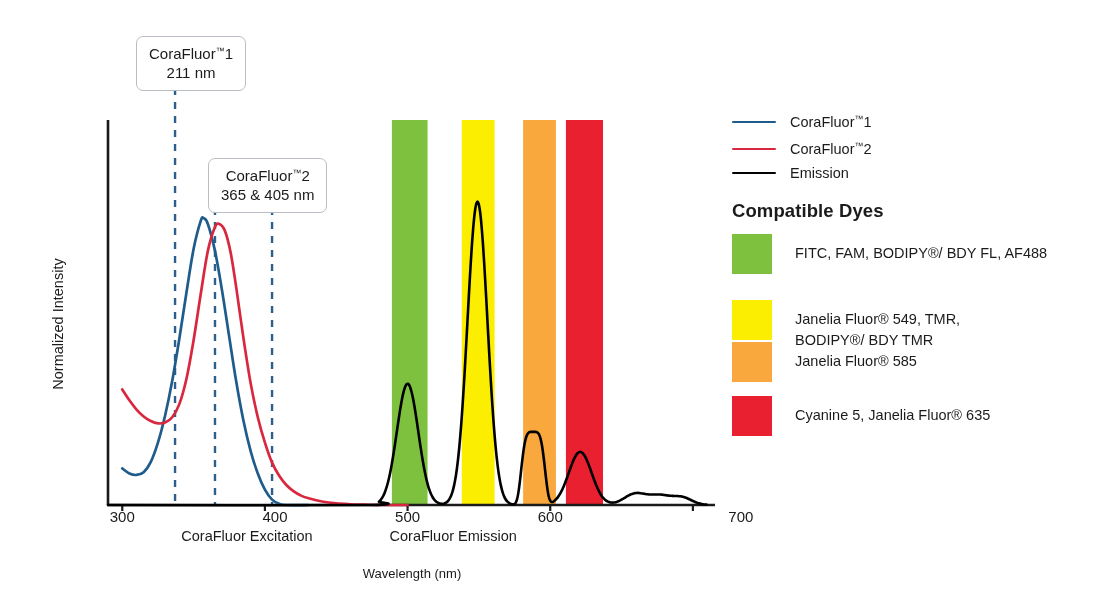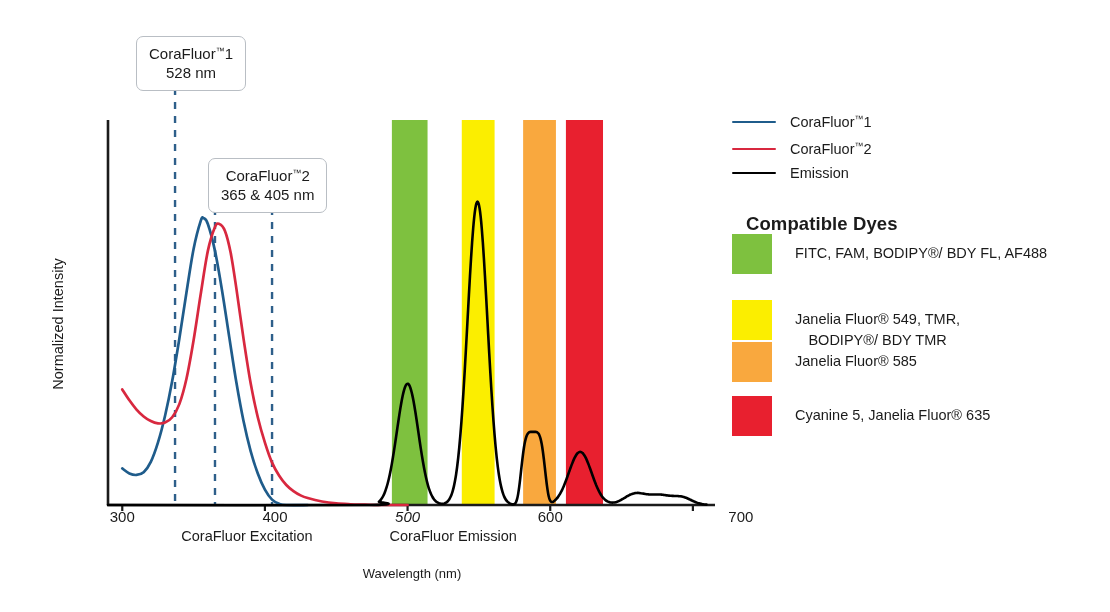--- a/index.html
+++ b/index.html
@@ -95,44 +95,42 @@
   }
   .series-label {
     font-size: 14.5px;
     color: #1b1b1b;
     white-space: nowrap;
   }
   .series-label .sup { font-size: 9px; vertical-align: 0.55em; }
 
   #dyes-title {
     position: absolute;
-    left: 16px; top: 200px;
+    left: 2px; top: 200px;
     font-size: 18.5px;
     color: #1b1b1b;
     font-weight: 600;
     letter-spacing: 0.1px;
-    margin-top: 13px;
   }
   .dye-row {
     position: absolute;
     display: flex;
     align-items: flex-start;
     gap: 23px;
   }
   .dye-swatch {
     width: 40px; height: 40px;
     flex: none;
   }
   .dye-label {
     font-size: 14.5px;
     color: #1b1b1b;
     line-height: 1.42;
     padding-top: 9px;
     white-space: pre-line;
-    text-align: center;
   }
 </style>
 </head>
 <body>
 
 <div id="root">
 
   <div id="plot">
     <svg id="chart-svg" width="730" height="612">
         <rect x="391.8815165876777" y="120" width="35.66350710900474" height="385" fill="#7ec13f"></rect>
@@ -150,32 +148,32 @@
         <line x1="550.2274881516587" y1="505" x2="550.2274881516587" y2="511" stroke="#1b1b1b" stroke-width="2.2"></line>
         <line x1="692.8815165876778" y1="505" x2="692.8815165876778" y2="511" stroke="#1b1b1b" stroke-width="2.2"></line>
         <path d="M 122.27 468.43 C 123.45 469.26, 127.02 472.34, 129.40 473.43 C 131.78 474.52, 134.15 475.16, 136.53 474.97 C 138.91 474.78, 141.29 474.46, 143.66 472.27 C 146.04 470.09, 148.42 466.82, 150.80 461.88 C 153.17 456.94, 155.55 450.33, 157.93 442.63 C 160.31 434.93, 162.68 425.95, 165.06 415.68 C 167.44 405.41, 169.82 393.86, 172.19 381.03 C 174.57 368.20, 176.95 353.44, 179.33 338.68 C 181.70 323.92, 184.08 307.43, 186.46 292.48 C 188.84 277.53, 191.21 260.91, 193.59 248.97 C 195.97 237.04, 199.06 226.00, 200.73 220.87 C 202.39 215.74, 202.39 217.66, 203.58 218.18 C 204.77 218.69, 205.96 218.50, 207.86 223.95 C 209.76 229.40, 212.61 239.73, 214.99 250.90 C 217.37 262.06, 219.75 276.57, 222.12 290.94 C 224.50 305.31, 226.88 321.87, 229.26 337.14 C 231.63 352.41, 234.01 368.58, 236.39 382.57 C 238.77 396.56, 241.14 409.65, 243.52 421.07 C 245.90 432.49, 248.28 442.37, 250.65 451.10 C 253.03 459.83, 255.41 467.01, 257.79 473.43 C 260.16 479.85, 262.54 485.24, 264.92 489.60 C 267.30 493.96, 269.67 497.24, 272.05 499.61 C 274.43 501.98, 276.81 502.95, 279.18 503.85 C 281.56 504.74, 281.56 504.81, 286.32 505.00 C 291.07 505.19, 304.15 505.00, 307.72 505.00" fill="none" stroke="#1f5c8b" stroke-width="2.7" stroke-linejoin="round" stroke-linecap="round"></path>
         <path d="M 122.27 389.50 C 123.45 391.30, 127.02 396.94, 129.40 400.28 C 131.78 403.62, 134.15 406.82, 136.53 409.52 C 138.91 412.21, 141.29 414.52, 143.66 416.45 C 146.04 418.38, 148.42 419.91, 150.80 421.07 C 153.17 422.23, 155.55 423.12, 157.93 423.38 C 160.31 423.64, 162.68 423.64, 165.06 422.61 C 167.44 421.58, 169.82 420.30, 172.19 417.22 C 174.57 414.14, 176.95 410.55, 179.33 404.13 C 181.70 397.71, 184.08 389.37, 186.46 378.72 C 188.84 368.07, 191.21 354.34, 193.59 340.22 C 195.97 326.10, 198.35 308.91, 200.73 294.02 C 203.10 279.13, 205.48 262.06, 207.86 250.90 C 210.24 239.73, 213.09 231.52, 214.99 227.03 C 216.89 222.54, 217.61 223.31, 219.27 223.95 C 220.93 224.59, 223.07 226.07, 224.98 230.88 C 226.88 235.69, 228.78 243.20, 230.68 252.82 C 232.58 262.45, 234.25 274.32, 236.39 288.63 C 238.53 302.94, 241.14 322.89, 243.52 338.68 C 245.90 354.47, 248.28 370.25, 250.65 383.34 C 253.03 396.43, 255.41 407.34, 257.79 417.22 C 260.16 427.10, 262.54 435.06, 264.92 442.63 C 267.30 450.20, 269.67 457.13, 272.05 462.65 C 274.43 468.17, 276.81 472.02, 279.18 475.74 C 281.56 479.46, 283.94 482.41, 286.32 484.98 C 288.70 487.55, 291.07 489.41, 293.45 491.14 C 295.83 492.87, 298.21 494.22, 300.58 495.38 C 302.96 496.53, 304.15 497.04, 307.72 498.07 C 311.28 499.10, 317.23 500.64, 321.98 501.54 C 326.74 502.43, 331.49 503.01, 336.25 503.46 C 341.00 503.91, 345.76 504.04, 350.51 504.23 C 355.27 504.42, 360.02 504.49, 364.78 504.62 C 369.53 504.74, 371.91 504.94, 379.04 505.00 C 386.18 505.06, 402.82 505.00, 407.57 505.00" fill="none" stroke="#d8283f" stroke-width="2.7" stroke-linejoin="round" stroke-linecap="round"></path>
         <path d="M 108.00 505.00 C 150.80 505.00, 319.60 505.58, 364.78 505.00 C 409.95 504.42, 376.49 502.29, 379.04 501.54 C 381.60 500.79, 379.76 500.89, 380.11 500.50 C 380.47 500.11, 380.83 499.69, 381.18 499.21 C 381.54 498.73, 381.90 498.21, 382.25 497.63 C 382.61 497.05, 382.97 496.41, 383.32 495.71 C 383.68 495.00, 384.04 494.24, 384.39 493.40 C 384.75 492.56, 385.11 491.66, 385.46 490.67 C 385.82 489.68, 386.18 488.62, 386.53 487.47 C 386.89 486.31, 387.25 485.08, 387.60 483.76 C 387.96 482.44, 388.32 481.03, 388.67 479.53 C 389.03 478.03, 389.39 476.44, 389.74 474.76 C 390.10 473.08, 390.45 471.31, 390.81 469.45 C 391.17 467.60, 391.52 465.65, 391.88 463.63 C 392.24 461.61, 392.59 459.50, 392.95 457.34 C 393.31 455.17, 393.66 452.92, 394.02 450.63 C 394.38 448.34, 394.73 445.98, 395.09 443.59 C 395.45 441.21, 395.80 438.77, 396.16 436.34 C 396.52 433.91, 396.87 431.43, 397.23 428.99 C 397.59 426.55, 397.94 424.09, 398.30 421.70 C 398.66 419.30, 399.01 416.91, 399.37 414.61 C 399.73 412.31, 400.08 410.04, 400.44 407.89 C 400.80 405.74, 401.15 403.66, 401.51 401.71 C 401.87 399.77, 402.22 397.92, 402.58 396.24 C 402.94 394.55, 403.29 392.99, 403.65 391.61 C 404.01 390.23, 404.36 389.00, 404.72 387.96 C 405.08 386.93, 405.43 386.06, 405.79 385.40 C 406.15 384.74, 406.50 384.26, 406.86 383.99 C 407.22 383.73, 407.57 383.66, 407.93 383.79 C 408.29 383.93, 408.64 384.27, 409.00 384.80 C 409.36 385.33, 409.71 386.07, 410.07 386.98 C 410.43 387.90, 410.78 389.01, 411.14 390.28 C 411.50 391.55, 411.85 393.01, 412.21 394.59 C 412.57 396.18, 412.92 397.94, 413.28 399.80 C 413.64 401.66, 413.99 403.68, 414.35 405.76 C 414.71 407.85, 415.06 410.06, 415.42 412.32 C 415.78 414.57, 416.13 416.93, 416.49 419.30 C 416.85 421.67, 417.20 424.11, 417.56 426.55 C 417.92 428.98, 418.27 431.45, 418.63 433.89 C 418.99 436.34, 419.34 438.79, 419.70 441.19 C 420.06 443.60, 420.41 445.99, 420.77 448.32 C 421.13 450.64, 421.48 452.93, 421.84 455.14 C 422.20 457.35, 422.55 459.51, 422.91 461.58 C 423.27 463.65, 423.62 465.66, 423.98 467.57 C 424.34 469.48, 424.69 471.31, 425.05 473.05 C 425.41 474.79, 425.76 476.44, 426.12 478.00 C 426.48 479.56, 426.83 481.03, 427.19 482.41 C 427.55 483.79, 427.90 485.08, 428.26 486.29 C 428.61 487.49, 428.97 488.61, 429.33 489.65 C 429.68 490.69, 430.04 491.65, 430.40 492.54 C 430.75 493.42, 431.11 494.23, 431.47 494.98 C 431.82 495.72, 432.18 496.40, 432.54 497.02 C 432.89 497.64, 433.25 498.19, 433.61 498.70 C 433.96 499.21, 434.32 499.66, 434.68 500.07 C 435.03 500.48, 435.39 500.84, 435.75 501.17 C 436.10 501.49, 436.46 501.78, 436.82 502.03 C 437.17 502.28, 437.53 502.50, 437.89 502.69 C 438.24 502.88, 438.60 503.04, 438.96 503.18 C 439.31 503.32, 439.67 503.43, 440.03 503.51 C 440.38 503.60, 440.74 503.66, 441.10 503.71 C 441.45 503.75, 441.81 503.77, 442.17 503.76 C 442.52 503.76, 442.88 503.73, 443.24 503.68 C 443.59 503.63, 443.95 503.55, 444.31 503.45 C 444.66 503.34, 445.02 503.21, 445.38 503.03 C 445.73 502.86, 446.09 502.66, 446.45 502.41 C 446.80 502.15, 447.16 501.87, 447.52 501.52 C 447.87 501.16, 448.23 500.77, 448.59 500.30 C 448.94 499.83, 449.30 499.30, 449.66 498.68 C 450.01 498.06, 450.37 497.37, 450.73 496.57 C 451.08 495.77, 451.44 494.88, 451.80 493.86 C 452.15 492.83, 452.51 491.71, 452.87 490.42 C 453.22 489.13, 453.58 487.73, 453.94 486.13 C 454.29 484.54, 454.65 482.80, 455.01 480.86 C 455.36 478.91, 455.72 476.80, 456.08 474.45 C 456.43 472.11, 456.79 469.58, 457.15 466.79 C 457.50 464.01, 457.86 461.01, 458.22 457.76 C 458.57 454.50, 458.93 451.00, 459.29 447.25 C 459.64 443.49, 460.00 439.47, 460.36 435.20 C 460.71 430.93, 461.07 426.39, 461.43 421.61 C 461.78 416.83, 462.14 411.78, 462.50 406.51 C 462.85 401.24, 463.21 395.71, 463.57 390.00 C 463.92 384.29, 464.28 378.33, 464.64 372.25 C 464.99 366.17, 465.35 359.87, 465.70 353.52 C 466.06 347.16, 466.42 340.63, 466.77 334.11 C 467.13 327.60, 467.49 320.96, 467.84 314.42 C 468.20 307.88, 468.56 301.29, 468.91 294.89 C 469.27 288.48, 469.63 282.10, 469.98 276.00 C 470.34 269.89, 470.70 263.89, 471.05 258.26 C 471.41 252.62, 471.77 247.18, 472.12 242.17 C 472.48 237.17, 472.84 232.45, 473.19 228.24 C 473.55 224.03, 473.91 220.18, 474.26 216.89 C 474.62 213.61, 474.98 210.76, 475.33 208.51 C 475.69 206.25, 476.05 204.50, 476.40 203.36 C 476.76 202.21, 477.12 201.62, 477.47 201.62 C 477.83 201.62, 478.19 202.21, 478.54 203.36 C 478.90 204.50, 479.26 206.25, 479.61 208.51 C 479.97 210.76, 480.33 213.61, 480.68 216.89 C 481.04 220.18, 481.40 224.03, 481.75 228.24 C 482.11 232.45, 482.47 237.17, 482.82 242.17 C 483.18 247.18, 483.54 252.62, 483.89 258.26 C 484.25 263.89, 484.61 269.89, 484.96 276.00 C 485.32 282.10, 485.68 288.48, 486.03 294.89 C 486.39 301.29, 486.75 307.88, 487.10 314.42 C 487.46 320.96, 487.82 327.60, 488.17 334.11 C 488.53 340.63, 488.89 347.16, 489.24 353.52 C 489.60 359.87, 489.96 366.17, 490.31 372.25 C 490.67 378.33, 491.03 384.29, 491.38 390.00 C 491.74 395.71, 492.10 401.24, 492.45 406.51 C 492.81 411.78, 493.17 416.83, 493.52 421.61 C 493.88 426.39, 494.24 430.93, 494.59 435.20 C 494.95 439.48, 495.31 443.49, 495.66 447.25 C 496.02 451.01, 496.38 454.50, 496.73 457.76 C 497.09 461.02, 497.45 464.01, 497.80 466.80 C 498.16 469.58, 498.52 472.11, 498.87 474.46 C 499.23 476.80, 499.59 478.92, 499.94 480.86 C 500.30 482.81, 500.66 484.55, 501.01 486.14 C 501.37 487.74, 501.73 489.15, 502.08 490.43 C 502.44 491.72, 502.80 492.85, 503.15 493.88 C 503.51 494.91, 503.86 495.80, 504.22 496.61 C 504.58 497.41, 504.93 498.11, 505.29 498.74 C 505.65 499.36, 506.00 499.90, 506.36 500.38 C 506.72 500.86, 507.07 501.26, 507.43 501.63 C 507.79 501.99, 508.14 502.30, 508.50 502.57 C 508.86 502.84, 509.21 503.07, 509.57 503.27 C 509.93 503.47, 510.28 503.63, 510.64 503.78 C 511.00 503.92, 511.35 504.04, 511.71 504.14 C 512.07 504.23, 512.42 504.31, 512.78 504.34 C 513.14 504.37, 513.49 504.40, 513.85 504.30 C 514.21 504.20, 514.56 504.10, 514.92 503.76 C 515.28 503.42, 515.63 503.01, 515.99 502.25 C 516.35 501.49, 516.70 500.55, 517.06 499.19 C 517.42 497.83, 517.77 496.15, 518.13 494.10 C 518.49 492.05, 518.84 489.58, 519.20 486.90 C 519.56 484.23, 519.91 481.14, 520.27 478.06 C 520.63 474.98, 520.98 471.60, 521.34 468.43 C 521.70 465.26, 522.05 461.99, 522.41 459.04 C 522.77 456.09, 523.12 453.23, 523.48 450.73 C 523.84 448.23, 524.19 445.97, 524.55 444.03 C 524.91 442.08, 525.26 440.45, 525.62 439.07 C 525.98 437.69, 526.33 436.62, 526.69 435.72 C 527.05 434.82, 527.40 434.20, 527.76 433.68 C 528.12 433.15, 528.47 432.84, 528.83 432.57 C 529.19 432.30, 529.54 432.18, 529.90 432.06 C 530.26 431.95, 530.61 431.92, 530.97 431.88 C 531.33 431.85, 531.68 431.85, 532.04 431.84 C 532.40 431.84, 532.75 431.84, 533.11 431.84 C 533.47 431.84, 533.82 431.83, 534.18 431.84 C 534.54 431.84, 534.89 431.83, 535.25 431.87 C 535.61 431.90, 535.96 431.92, 536.32 432.03 C 536.68 432.14, 537.03 432.26, 537.39 432.52 C 537.75 432.79, 538.10 433.09, 538.46 433.61 C 538.82 434.13, 539.17 434.74, 539.53 435.63 C 539.89 436.52, 540.24 437.57, 540.60 438.94 C 540.95 440.31, 541.31 441.93, 541.67 443.85 C 542.02 445.78, 542.38 448.02, 542.74 450.50 C 543.09 452.97, 543.45 455.80, 543.81 458.72 C 544.16 461.64, 544.52 464.88, 544.88 468.01 C 545.23 471.14, 545.59 474.47, 545.95 477.50 C 546.30 480.53, 546.66 483.57, 547.02 486.18 C 547.37 488.79, 547.73 491.19, 548.09 493.16 C 548.44 495.13, 548.80 496.72, 549.16 497.99 C 549.51 499.25, 549.87 500.09, 550.23 500.73 C 550.58 501.38, 550.94 501.66, 551.30 501.87 C 551.65 502.07, 552.01 502.03, 552.37 501.97 C 552.72 501.92, 553.08 501.72, 553.44 501.52 C 553.79 501.31, 554.15 501.04, 554.51 500.76 C 554.86 500.47, 555.22 500.15, 555.58 499.80 C 555.93 499.45, 556.29 499.08, 556.65 498.67 C 557.00 498.26, 557.36 497.82, 557.72 497.35 C 558.07 496.88, 558.43 496.38, 558.79 495.84 C 559.14 495.30, 559.50 494.73, 559.86 494.13 C 560.21 493.52, 560.57 492.88, 560.93 492.21 C 561.28 491.53, 561.64 490.82, 562.00 490.08 C 562.35 489.34, 562.71 488.56, 563.07 487.75 C 563.42 486.94, 563.78 486.10, 564.14 485.23 C 564.49 484.37, 564.85 483.47, 565.21 482.55 C 565.56 481.63, 565.92 480.68, 566.28 479.72 C 566.63 478.76, 566.99 477.77, 567.35 476.78 C 567.70 475.79, 568.06 474.78, 568.42 473.78 C 568.77 472.78, 569.13 471.76, 569.49 470.76 C 569.84 469.76, 570.20 468.76, 570.56 467.78 C 570.91 466.80, 571.27 465.83, 571.63 464.90 C 571.98 463.96, 572.34 463.04, 572.70 462.16 C 573.05 461.29, 573.41 460.44, 573.77 459.64 C 574.12 458.85, 574.48 458.09, 574.84 457.40 C 575.19 456.70, 575.55 456.06, 575.91 455.48 C 576.26 454.90, 576.62 454.38, 576.98 453.93 C 577.33 453.48, 577.69 453.10, 578.05 452.80 C 578.40 452.49, 578.76 452.26, 579.11 452.10 C 579.47 451.95, 579.83 451.87, 580.18 451.87 C 580.54 451.87, 580.90 451.95, 581.25 452.10 C 581.61 452.26, 581.97 452.49, 582.32 452.80 C 582.68 453.10, 583.04 453.48, 583.39 453.93 C 583.75 454.38, 584.11 454.90, 584.46 455.48 C 584.82 456.05, 585.18 456.70, 585.53 457.40 C 585.89 458.09, 586.25 458.85, 586.60 459.64 C 586.96 460.44, 587.32 461.29, 587.67 462.16 C 588.03 463.04, 588.39 463.96, 588.74 464.89 C 589.10 465.83, 589.46 466.80, 589.81 467.78 C 590.17 468.76, 590.53 469.76, 590.88 470.76 C 591.24 471.76, 591.60 472.77, 591.95 473.77 C 592.31 474.78, 592.67 475.78, 593.02 476.77 C 593.38 477.76, 593.74 478.75, 594.09 479.70 C 594.45 480.66, 594.81 481.61, 595.16 482.53 C 595.52 483.44, 595.88 484.34, 596.23 485.21 C 596.59 486.07, 596.95 486.91, 597.30 487.71 C 597.66 488.52, 598.02 489.29, 598.37 490.03 C 598.73 490.76, 599.09 491.47, 599.44 492.13 C 599.80 492.80, 600.16 493.43, 600.51 494.03 C 600.87 494.63, 601.23 495.19, 601.58 495.71 C 601.94 496.24, 602.30 496.72, 602.65 497.18 C 603.01 497.64, 603.37 498.06, 603.72 498.45 C 604.08 498.83, 604.44 499.19, 604.79 499.52 C 605.15 499.84, 605.51 500.14, 605.86 500.40 C 606.22 500.67, 606.58 500.91, 606.93 501.12 C 607.29 501.34, 607.65 501.52, 608.00 501.68 C 608.36 501.85, 608.72 501.98, 609.07 502.10 C 609.43 502.22, 609.79 502.31, 610.14 502.39 C 610.50 502.46, 610.86 502.51, 611.21 502.55 C 611.57 502.59, 611.93 502.60, 612.28 502.61 C 612.64 502.61, 613.00 502.59, 613.35 502.56 C 613.71 502.53, 614.07 502.48, 614.42 502.42 C 614.78 502.36, 615.14 502.28, 615.49 502.19 C 615.85 502.10, 616.20 502.00, 616.56 501.89 C 616.92 501.77, 617.27 501.65, 617.63 501.51 C 617.99 501.38, 618.34 501.23, 618.70 501.07 C 619.06 500.91, 619.41 500.75, 619.77 500.57 C 620.13 500.40, 620.48 500.21, 620.84 500.02 C 621.20 499.83, 621.55 499.63, 621.91 499.43 C 622.27 499.23, 622.62 499.02, 622.98 498.81 C 623.34 498.60, 623.69 498.38, 624.05 498.17 C 624.41 497.95, 624.76 497.73, 625.12 497.52 C 625.48 497.30, 625.83 497.08, 626.19 496.87 C 626.55 496.65, 626.90 496.44, 627.26 496.23 C 627.62 496.03, 627.97 495.82, 628.33 495.63 C 628.69 495.43, 629.04 495.24, 629.40 495.06 C 629.76 494.88, 630.11 494.71, 630.47 494.54 C 630.83 494.38, 631.18 494.23, 631.54 494.09 C 631.90 493.95, 632.25 493.82, 632.61 493.70 C 632.97 493.59, 633.32 493.48, 633.68 493.39 C 634.04 493.30, 634.39 493.22, 634.75 493.16 C 635.11 493.10, 635.46 493.04, 635.82 493.01 C 636.18 492.97, 636.53 492.94, 636.89 492.93 C 637.25 492.91, 637.60 492.91, 637.96 492.92 C 638.32 492.93, 638.67 492.95, 639.03 492.98 C 639.39 493.00, 639.74 493.04, 640.10 493.09 C 640.46 493.13, 640.81 493.18, 641.17 493.24 C 641.53 493.29, 641.88 493.35, 642.24 493.42 C 642.60 493.48, 642.95 493.55, 643.31 493.61 C 643.67 493.68, 644.02 493.75, 644.38 493.81 C 644.74 493.87, 645.09 493.94, 645.45 494.00 C 645.81 494.06, 646.16 494.12, 646.52 494.17 C 646.88 494.22, 647.23 494.27, 647.59 494.31 C 647.95 494.35, 648.30 494.39, 648.66 494.42 C 649.02 494.45, 649.37 494.48, 649.73 494.50 C 650.09 494.52, 650.44 494.54, 650.80 494.55 C 651.16 494.56, 651.51 494.56, 651.87 494.56 C 652.23 494.57, 652.58 494.56, 652.94 494.56 C 653.30 494.55, 653.65 494.54, 654.01 494.54 C 654.36 494.53, 654.72 494.52, 655.08 494.51 C 655.43 494.50, 655.79 494.49, 656.15 494.49 C 656.50 494.48, 656.86 494.47, 657.22 494.47 C 657.57 494.47, 657.93 494.47, 658.29 494.48 C 658.64 494.49, 659.00 494.50, 659.36 494.51 C 659.71 494.53, 660.07 494.55, 660.43 494.57 C 660.78 494.59, 661.14 494.62, 661.50 494.65 C 661.85 494.69, 662.21 494.73, 662.57 494.77 C 662.92 494.81, 663.28 494.85, 663.64 494.90 C 663.99 494.94, 664.35 494.99, 664.71 495.04 C 665.06 495.09, 665.42 495.15, 665.78 495.20 C 666.13 495.25, 666.49 495.30, 666.85 495.35 C 667.20 495.40, 667.56 495.45, 667.92 495.49 C 668.27 495.54, 668.63 495.58, 668.99 495.62 C 669.34 495.66, 669.70 495.70, 670.06 495.73 C 670.41 495.76, 670.77 495.79, 671.13 495.81 C 671.48 495.84, 671.84 495.86, 672.20 495.87 C 672.55 495.89, 672.91 495.90, 673.27 495.91 C 673.62 495.93, 673.98 495.93, 674.34 495.94 C 674.69 495.95, 675.05 495.96, 675.41 495.96 C 675.76 495.97, 676.12 495.98, 676.48 495.99 C 676.83 496.00, 677.19 496.01, 677.55 496.03 C 677.90 496.04, 678.26 496.06, 678.62 496.09 C 678.97 496.11, 679.33 496.14, 679.69 496.18 C 680.04 496.22, 680.40 496.27, 680.76 496.32 C 681.11 496.38, 681.47 496.44, 681.83 496.51 C 682.18 496.58, 682.54 496.66, 682.90 496.75 C 683.25 496.84, 683.61 496.94, 683.97 497.05 C 684.32 497.16, 684.68 497.28, 685.04 497.40 C 685.39 497.53, 685.75 497.66, 686.11 497.80 C 686.46 497.94, 686.82 498.09, 687.18 498.25 C 687.53 498.40, 687.89 498.56, 688.25 498.72 C 688.60 498.89, 688.96 499.06, 689.32 499.23 C 689.67 499.40, 690.03 499.57, 690.39 499.75 C 690.74 499.92, 691.10 500.10, 691.45 500.27 C 691.81 500.44, 692.17 500.62, 692.52 500.79 C 692.88 500.95, 693.24 501.12, 693.59 501.29 C 693.95 501.45, 694.31 501.61, 694.66 501.76 C 695.02 501.92, 695.38 502.07, 695.73 502.21 C 696.09 502.35, 696.45 502.49, 696.80 502.62 C 697.16 502.75, 697.52 502.88, 697.87 503.00 C 698.23 503.11, 698.59 503.23, 698.94 503.33 C 699.30 503.44, 699.66 503.53, 700.01 503.62 C 700.37 503.72, 700.73 503.80, 701.08 503.88 C 701.44 503.96, 701.80 504.03, 702.15 504.10 C 702.51 504.16, 702.87 504.23, 703.22 504.28 C 703.58 504.34, 703.94 504.39, 704.29 504.43 C 704.65 504.48, 705.01 504.52, 705.36 504.56 C 705.72 504.60, 706.26 504.64, 706.43 504.66" fill="none" stroke="#000000" stroke-width="2.6" stroke-linejoin="round" stroke-linecap="round"></path>
       </svg>
   </div>
 
   <div class="callout" id="callout-cf1">
     <div><span>CoraFluor</span><span class="sup">™</span><span>1</span></div>
-    <div>528 nm</div>
+    <div>211 nm</div>
   </div>
 
   <div class="callout" id="callout-cf2">
     <div><span>CoraFluor</span><span class="sup">™</span><span>2</span></div>
     <div>365 &amp; 405 nm</div>
   </div>
 
   <div id="axis-labels">
       <div class="axis-num" style="left: 122.265px; top: 508px;">300</div>
       <div class="axis-num" style="left: 275px; top: 508px;">400</div>
-      <div class="axis-num" style="left: 407.573px; top: 508px; font-style: italic;">500</div>
+      <div class="axis-num" style="left: 407.573px; top: 508px;">500</div>
       <div class="axis-num" style="left: 550.227px; top: 508px;">600</div>
       <div class="axis-num" style="left: 692.882px; top: 508px; margin-left: 48px;">700</div>
     </div>
 
   <div class="axis-sub" id="region-exc" style="left: 214.991px; top: 528px; margin-left: 32px;">CoraFluor Excitation</div>
   <div class="axis-sub" id="region-emi" style="left: 453.223px; top: 528px;">CoraFluor Emission</div>
 
   <div id="xaxis-title">Wavelength (nm)</div>
   <div id="yaxis-title">Normalized Intensity</div>
 

